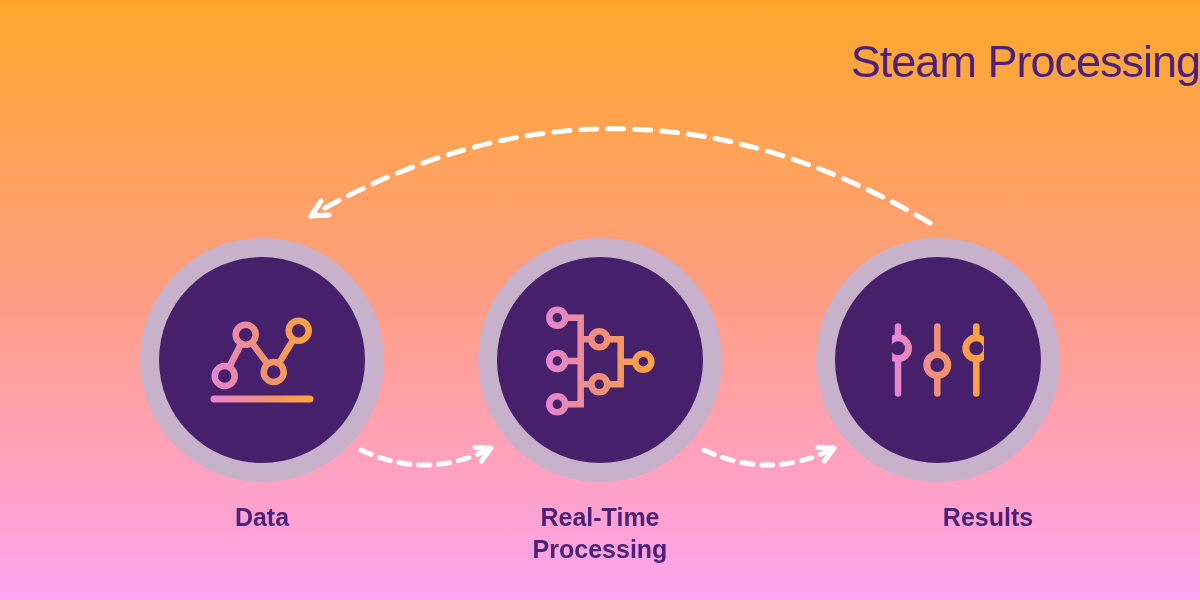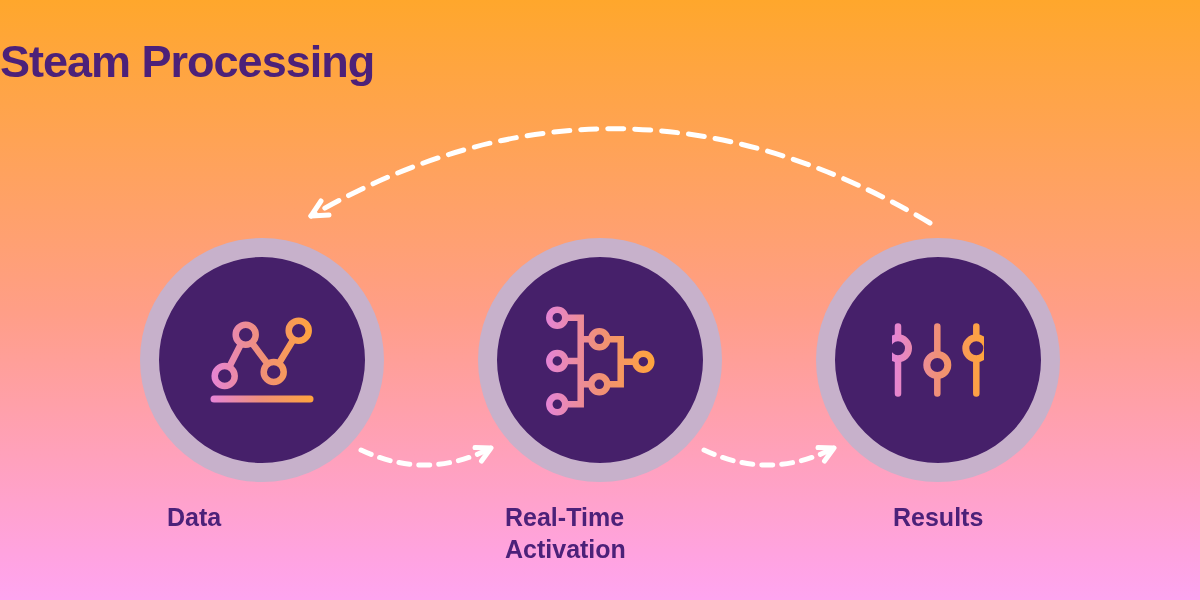--- a/index.html
+++ b/index.html
@@ -2,36 +2,36 @@
 <html style="--bg-top: #FFA72C; --bg-mid: #FF9E87; --bg-bottom: #FFA4F0; --title-text: #4C2179; --label-text: #4C2179; --disc-fill: #46206A; --disc-ring: rgba(249,233,241,0.72); --icon-gradient-start: #E584D8; --icon-gradient-mid: #F09077; --icon-gradient-end: #FFA43C; --arrow: #FFFFFF;"><head>
 <meta charset="utf-8">
 <style>
   html,body{margin:0;padding:0}
   .stage{
     position:relative;width:1200px;height:600px;overflow:hidden;
     background:linear-gradient(180deg,var(--bg-top,#FFA72C) 0%,var(--bg-mid,#FF9E87) 52%,var(--bg-bottom,#FFA4F0) 100%);
     font-family:"Liberation Sans",sans-serif;
   }
   .title{
-    position:absolute;top:36px;left:0;width:100%;margin:0;text-align:left;
-    font-size:45px;font-weight:bold;letter-spacing:-1px;color:var(--title-text,#4C2179);
+    position:absolute;top:36px;left:0;width:100%;margin:0;text-align:right;
+    font-size:45px;font-weight:normal;letter-spacing:-1px;color:var(--title-text,#4C2179);
   }
   .arrows{position:absolute;left:0;top:0;width:1200px;height:600px;pointer-events:none}
   .disc{
     position:absolute;width:206px;height:206px;border-radius:50%;
     background:var(--disc-fill,#46206A);
     border:19px solid var(--disc-ring,rgba(249,233,241,.72));
     box-sizing:content-box;
     display:flex;align-items:center;justify-content:center;
   }
   .disc-1{left:140px;top:238px}
   .disc-2{left:478px;top:238px}
   .disc-3{left:816px;top:238px}
   .step-label{
-    position:absolute;top:502px;width:190px;
+    position:absolute;top:502px;width:190px;text-align:center;
     font-size:25px;font-weight:bold;line-height:1.26;color:var(--label-text,#4C2179);
   }
   .label-1{left:167px}
   .label-2{left:505px}
   .label-3{left:893px}
 </style>
 </head>
 <body>
 
 <div class="stage">
@@ -102,16 +102,16 @@
       <g stroke="url(#g3)" fill="none">
         <path d="M6 4.5 V71.5 M45.3 4.5 V71.5 M84.3 4.5 V71.5" stroke-width="6.5" stroke-linecap="round"></path>
         <circle cx="6" cy="26.3" r="10.5" stroke-width="7" fill="var(--disc-fill,#46206A)"></circle>
         <circle cx="45.3" cy="43" r="10.5" stroke-width="7" fill="var(--disc-fill,#46206A)"></circle>
         <circle cx="84.3" cy="26.3" r="10.5" stroke-width="7" fill="var(--disc-fill,#46206A)"></circle>
       </g>
     </svg>
   </div>
 
   <div class="step-label label-1">Data</div>
-  <div class="step-label label-2">Real-Time Activation</div>
+  <div class="step-label label-2">Real-Time Processing</div>
   <div class="step-label label-3">Results</div>
 
 </div>
 
 </body></html>

